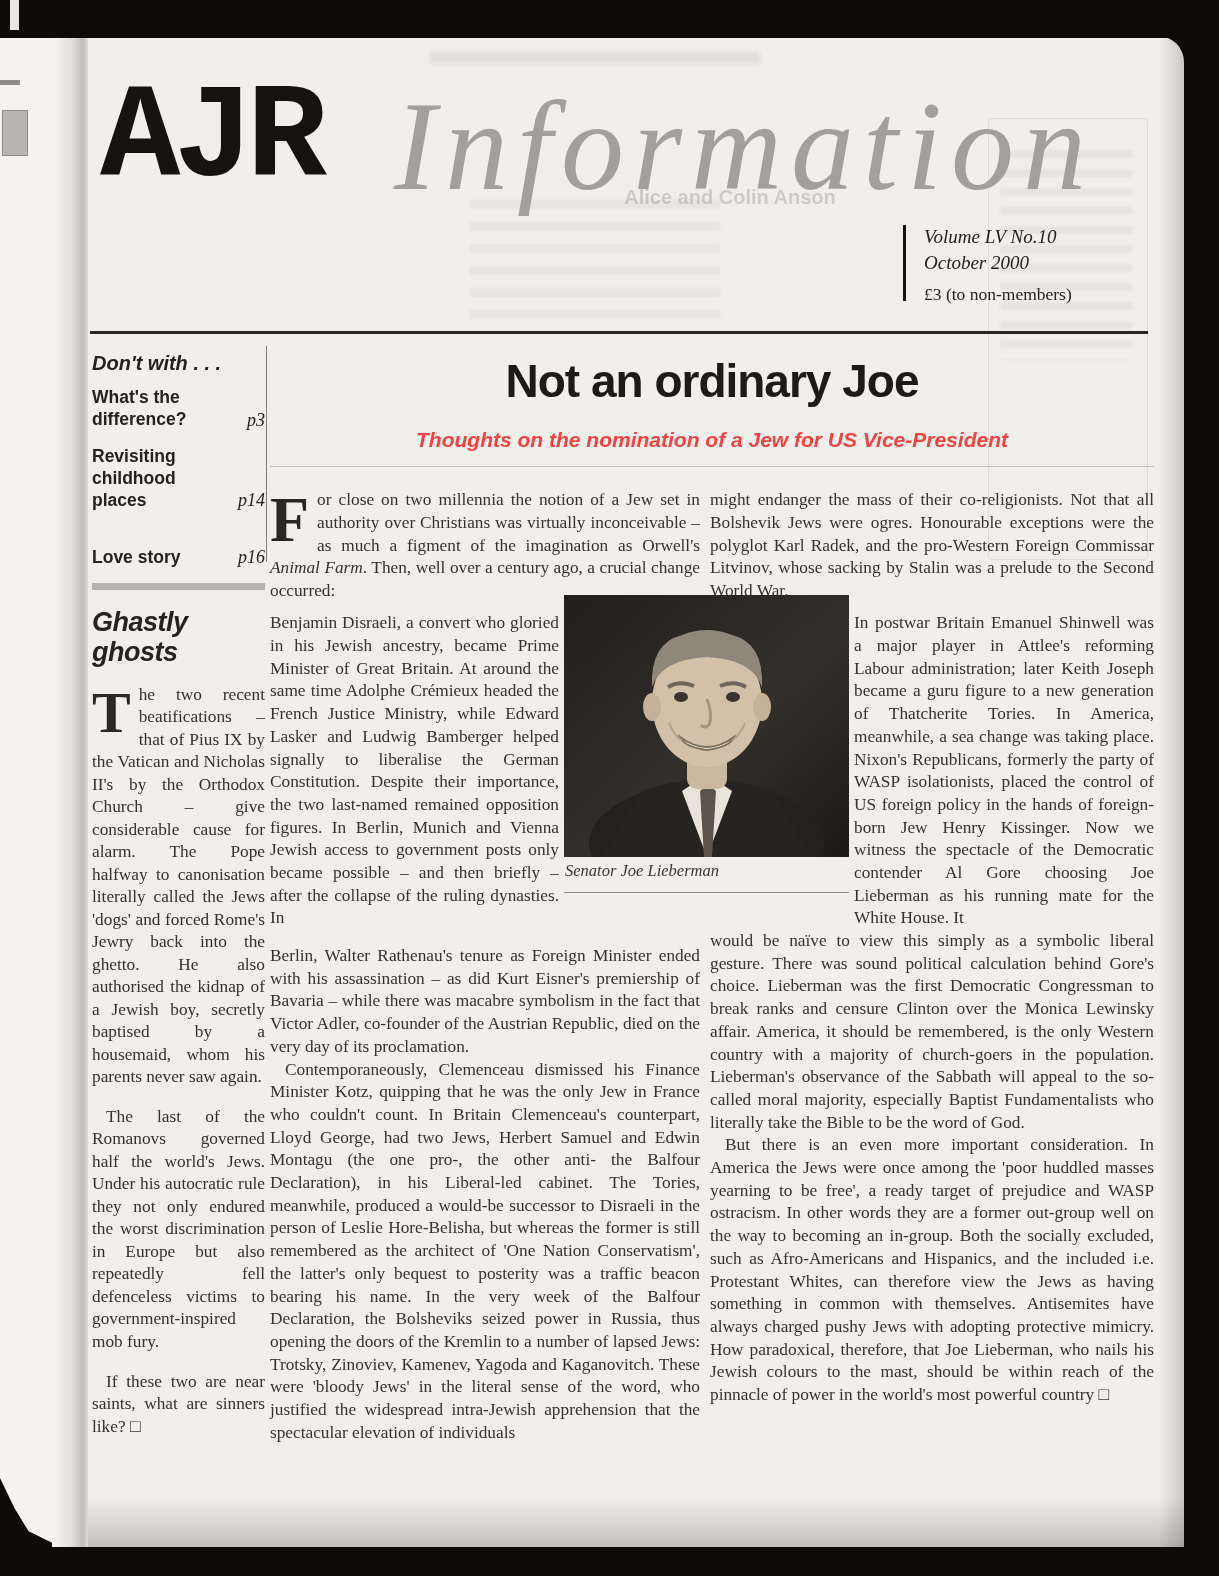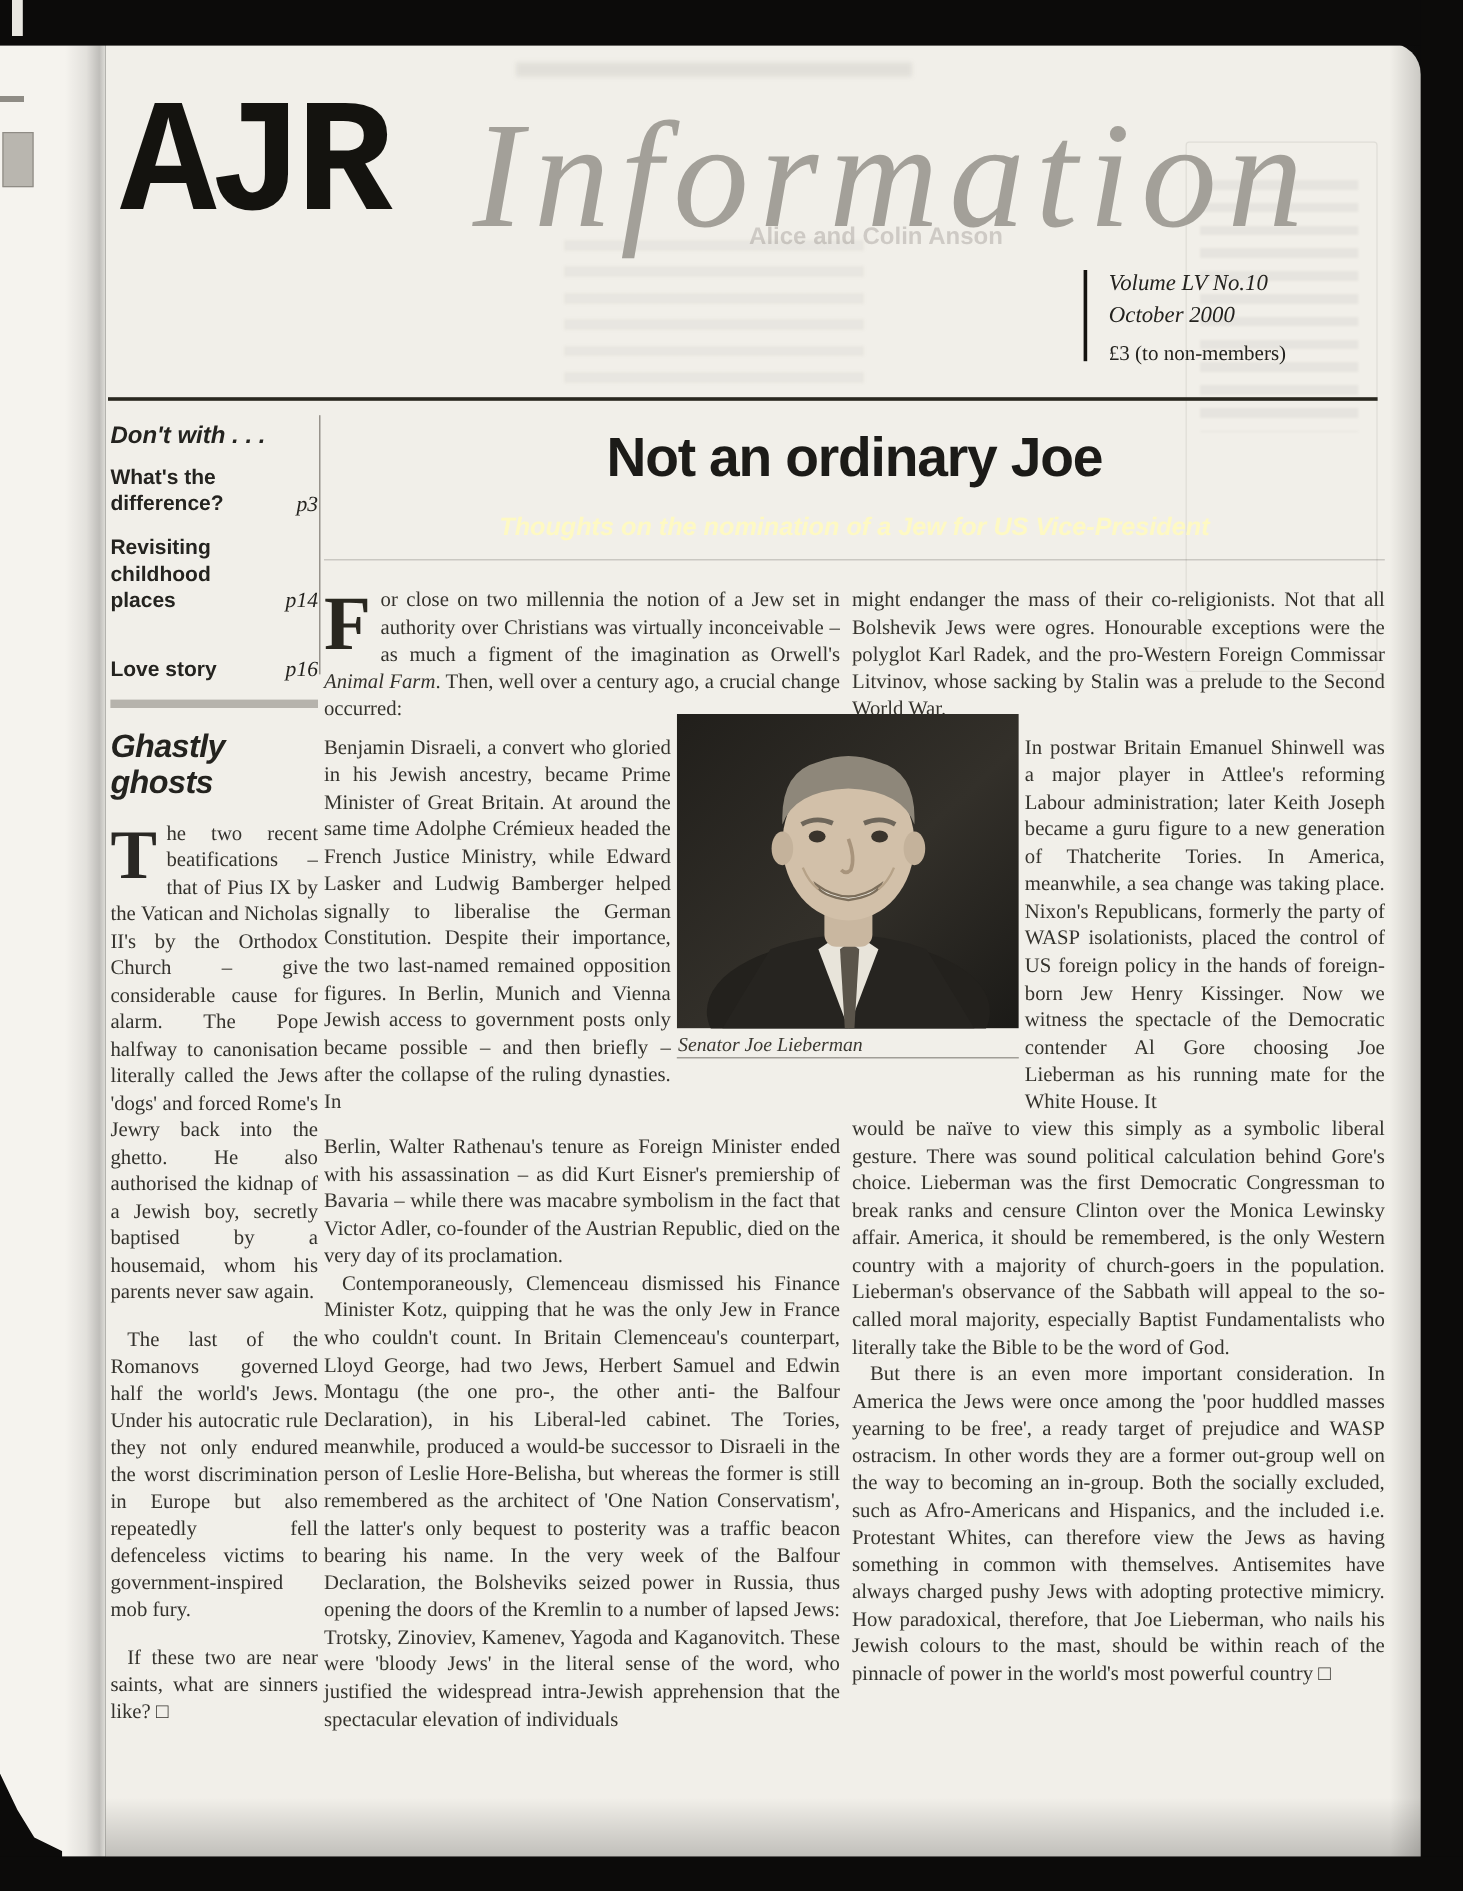--- a/index.html
+++ b/index.html
@@ -60,36 +60,36 @@
   .ghastly-title { font:italic 700 27px/1.08 "Liberation Sans", sans-serif; letter-spacing:-0.5px; margin-bottom:2px; }
   .side-para { font:17.3px/1.3 "Liberation Serif", serif; text-align:justify; color:#34322d; }
   .side-para.indent { text-indent:14px; margin-top:2px; }
   .dropcap-t { float:left; font:700 58px/0.78 "Liberation Serif", serif; color:#2a2824; padding:6px 8px 0 0; }
 
   
   .article  { position:absolute; left:270px; top:352px; width:884px; height:1160px; }
   .headline { position:absolute; left:0; top:6px; width:100%; text-align:center;
               font:700 46px/1 "Liberation Sans", sans-serif; letter-spacing:-1px; color:#1c1b18; }
   .subtitle { position:absolute; left:0; top:76px; width:100%; text-align:center;
-              font:italic 700 21px "Liberation Sans", sans-serif; color:#fef9c3; }
+              font:italic 700 21px "Liberation Sans", sans-serif; color:#ef4444; }
   .sub-rule { position:absolute; left:0; top:114px; width:100%; height:1px; background:rgba(50,46,40,0.25); }
   .body-text { position:absolute; font:17.3px/1.313 "Liberation Serif", serif; text-align:justify; color:#35332d; }
   .b-c1top  { left:0;   top:120px; width:430px; }
   .b-c2top  { left:440px; top:120px; width:444px; }
   .b-c1side { left:0;   top:243px; width:289px; }
   .b-c2side { left:584px; top:243px; width:300px; }
   .b-c1bot  { left:0;   top:593px; width:430px; }
   .b-c2bot  { left:440px; top:578px; width:444px; }
   .para2 { text-indent:15px; }
   .dropcap-f { float:left; font:700 64px/0.75 "Liberation Serif", serif; color:#29271f; padding:7px 8px 0 0; }
   .italic { font-style:italic; }
 
   .photo-wrap { position:absolute; left:294px; top:243px; width:285px; }
   .photo-wrap svg { display:block; }
-  .caption { font:italic 16.5px "Liberation Serif", serif; color:#3a3831; padding:4px 1px 0;
+  .caption { font:italic 16.5px "Liberation Serif", serif; color:#3a3831; padding:4px 1px 11px;
              border-bottom:1px solid #8d8a83; }
 </style>
 </head>
 <body>
 
 <div class="page">
 
   <div class="left-edge"></div>
   <div class="frag-layer"></div>
   <div class="gray-dash"></div>

